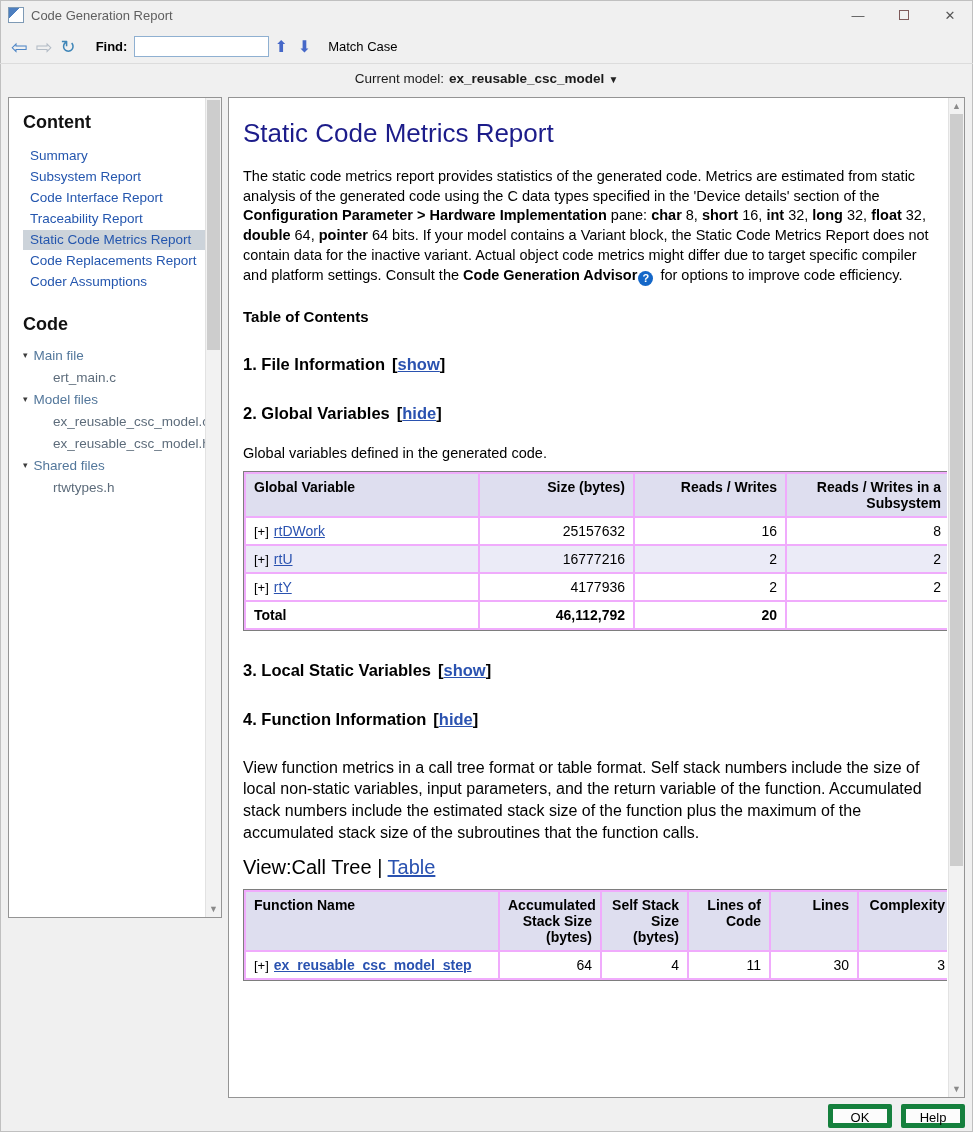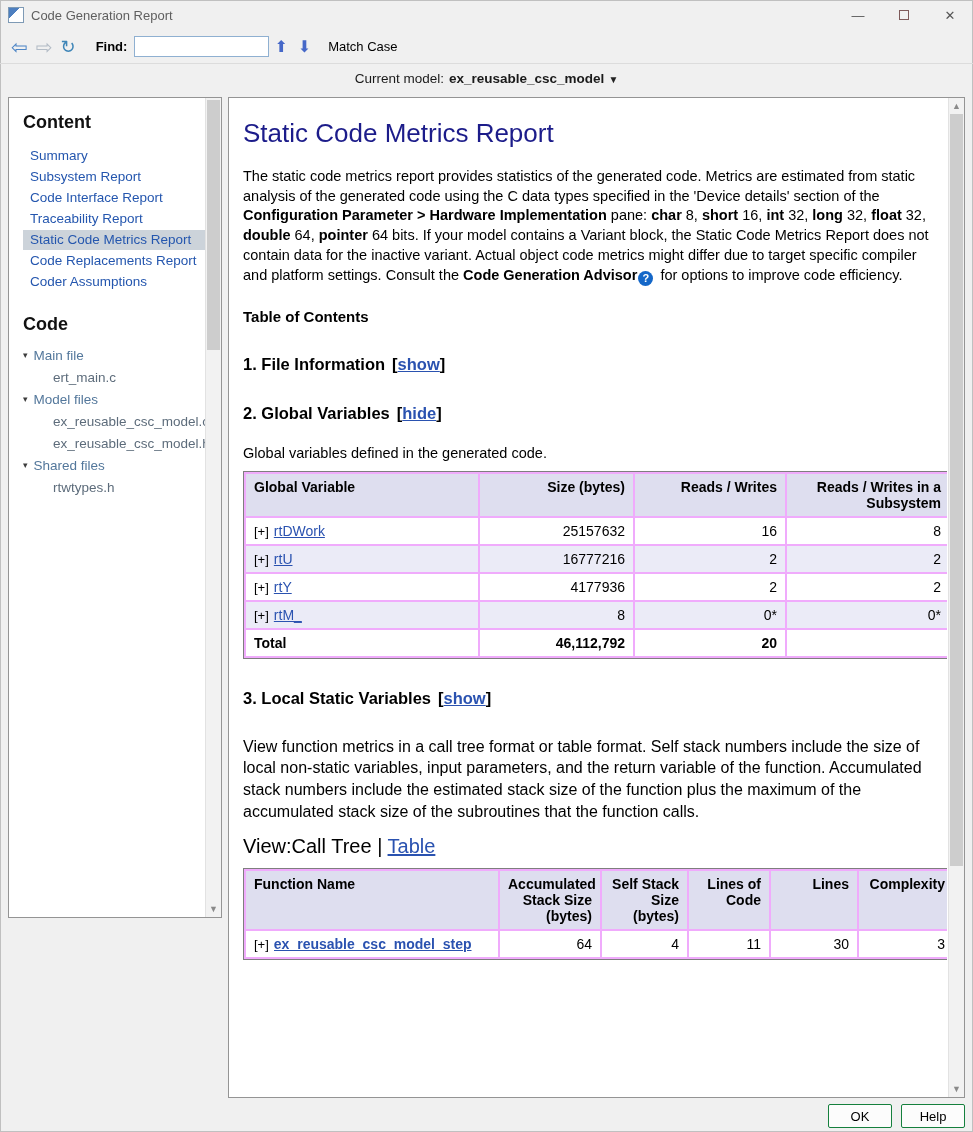--- a/index.html
+++ b/index.html
@@ -101,21 +101,21 @@
 
   .fn-para { font-size:16px; line-height:1.36; margin:28px 0 0; }
   .view-line { font-size:20px; margin:12px 0 0; }
   .fn-name { white-space:nowrap; overflow:hidden; }
   a.fn-link { color:#2a52b0; text-decoration:underline; font-weight:bold; cursor:pointer;
     display:inline-block; max-width:212px; overflow:hidden; text-overflow:ellipsis;
     white-space:nowrap; vertical-align:bottom; }
 
   
   .footer { position:absolute; top:1104px; right:8px; display:flex; gap:9px; }
-  .btn { width:64px; height:24px; background:#fcfcfc; border:1px solid #15803d;
+  .btn { width:64px; height:24px; background:#fcfcfc; border:5px solid #15803d;
     border-radius:2px; font-size:13px; font-family:"Liberation Sans", sans-serif;
     cursor:pointer; }
 </style>
 </head>
 <body>
 
 <div class="window-frame"></div>
 
 <div class="titlebar">
   <span class="app-icon"></span>
@@ -224,38 +224,33 @@
           <td>16777216</td>
           <td>2</td>
           <td>2</td>
         </tr>
         <tr>
           <td class="left"><span class="expander">[+]</span><a class="var-link">rtY</a></td>
           <td>4177936</td>
           <td>2</td>
           <td>2</td>
         </tr>
-        <tr class="alt">
-          <td class="left"><span class="expander">[+]</span><a class="var-link">rtM_</a></td>
-          <td>8</td>
-          <td>0*</td>
-          <td>0*</td>
-        </tr>
         <tr class="total">
           <td class="left">Total</td>
           <td>46,112,792</td>
           <td>20</td>
           <td></td>
         </tr>
       </tbody>
     </table>
 
 
     <h3 class="section"><span>3. Local Static Variables</span><span class="toggle-wrap"><span>[</span><a class="toggle">show</a><span>]</span></span></h3>
 
+    <h3 class="section"><span>4. Function Information</span><span class="toggle-wrap"><span>[</span><a class="toggle">hide</a><span>]</span></span></h3>
 
     <p class="fn-para">View function metrics in a call tree format or table format. Self stack numbers include the size of local non-static variables, input parameters, and the return variable of the function. Accumulated stack numbers include the estimated stack size of the function plus the maximum of the accumulated stack size of the subroutines that the function calls.</p>
 
     <div class="view-line"><span>View:</span><span>Call Tree</span> <span>|</span> <a class="link">Table</a></div>
 
     <table class="rep">
       <colgroup>
           <col style="width:252px">
           <col style="width:100px">
           <col style="width:85px">

